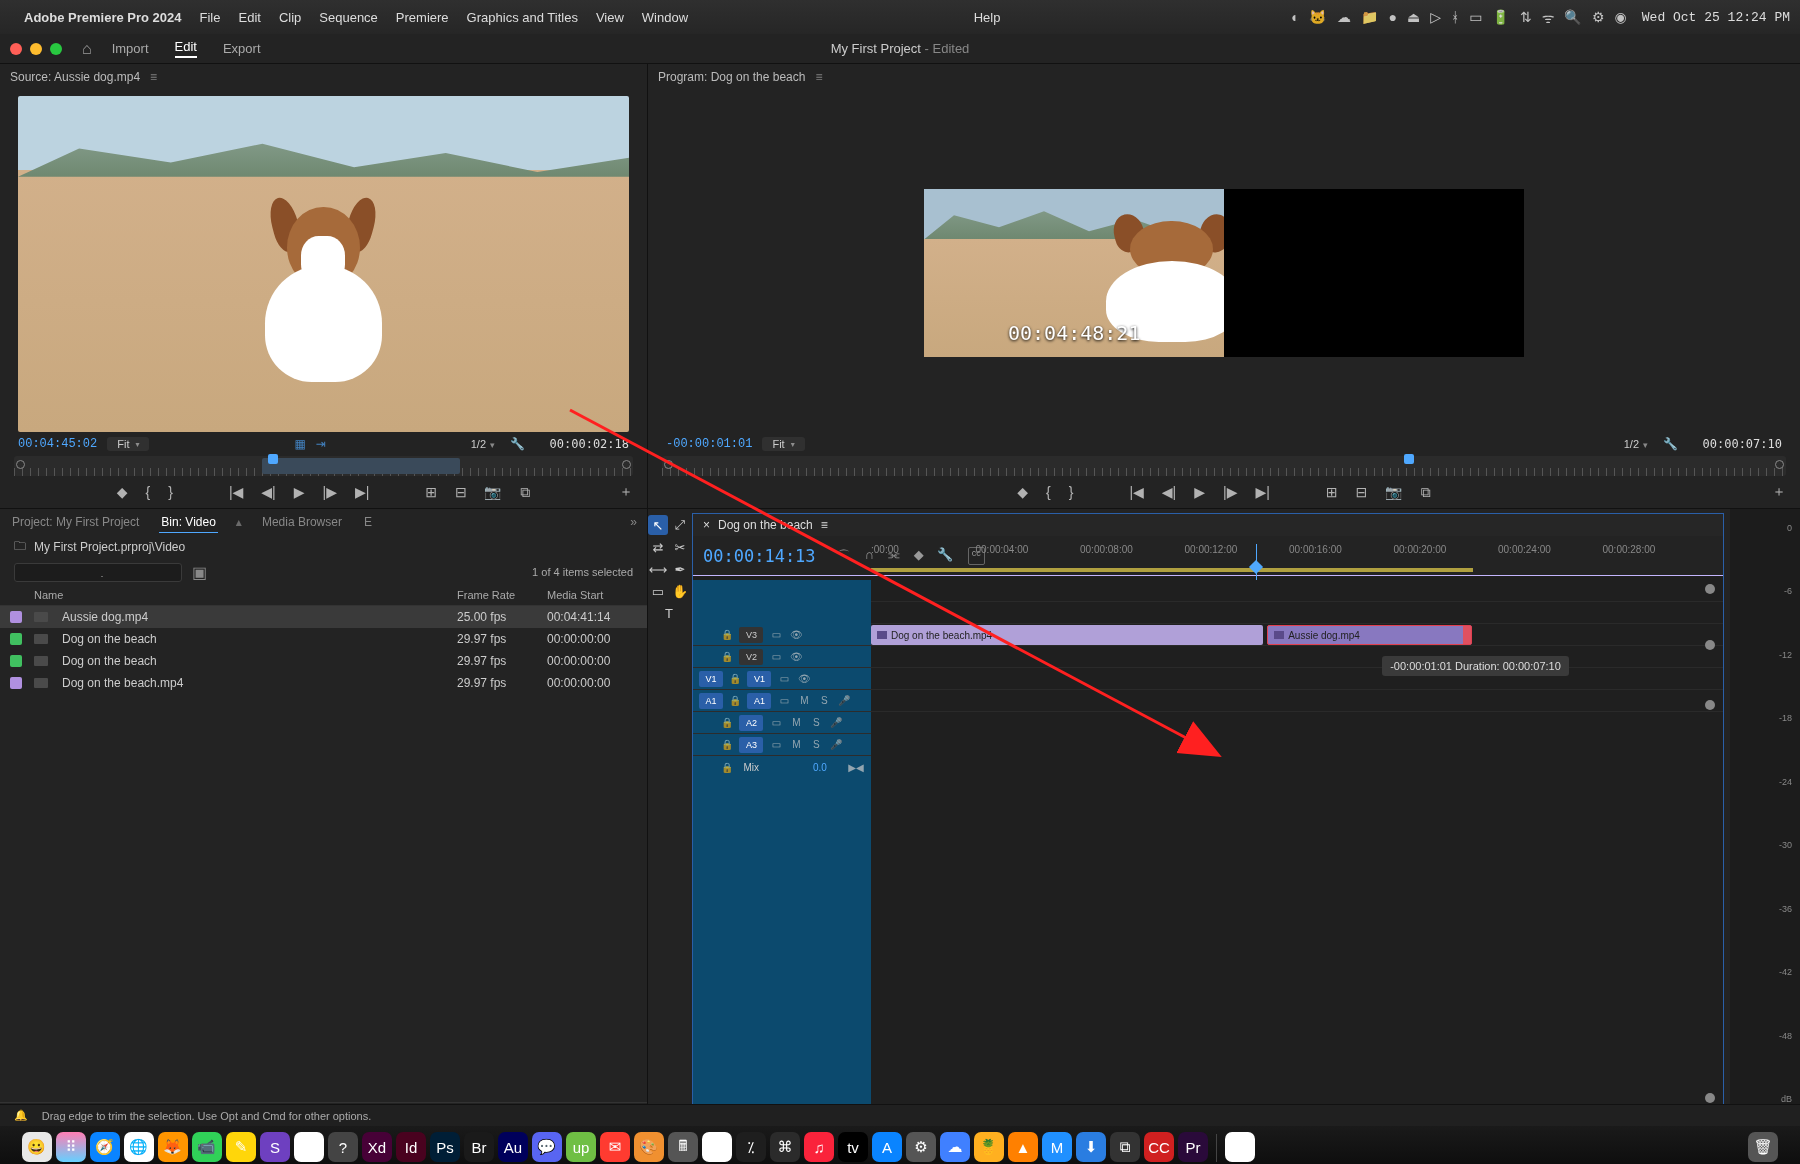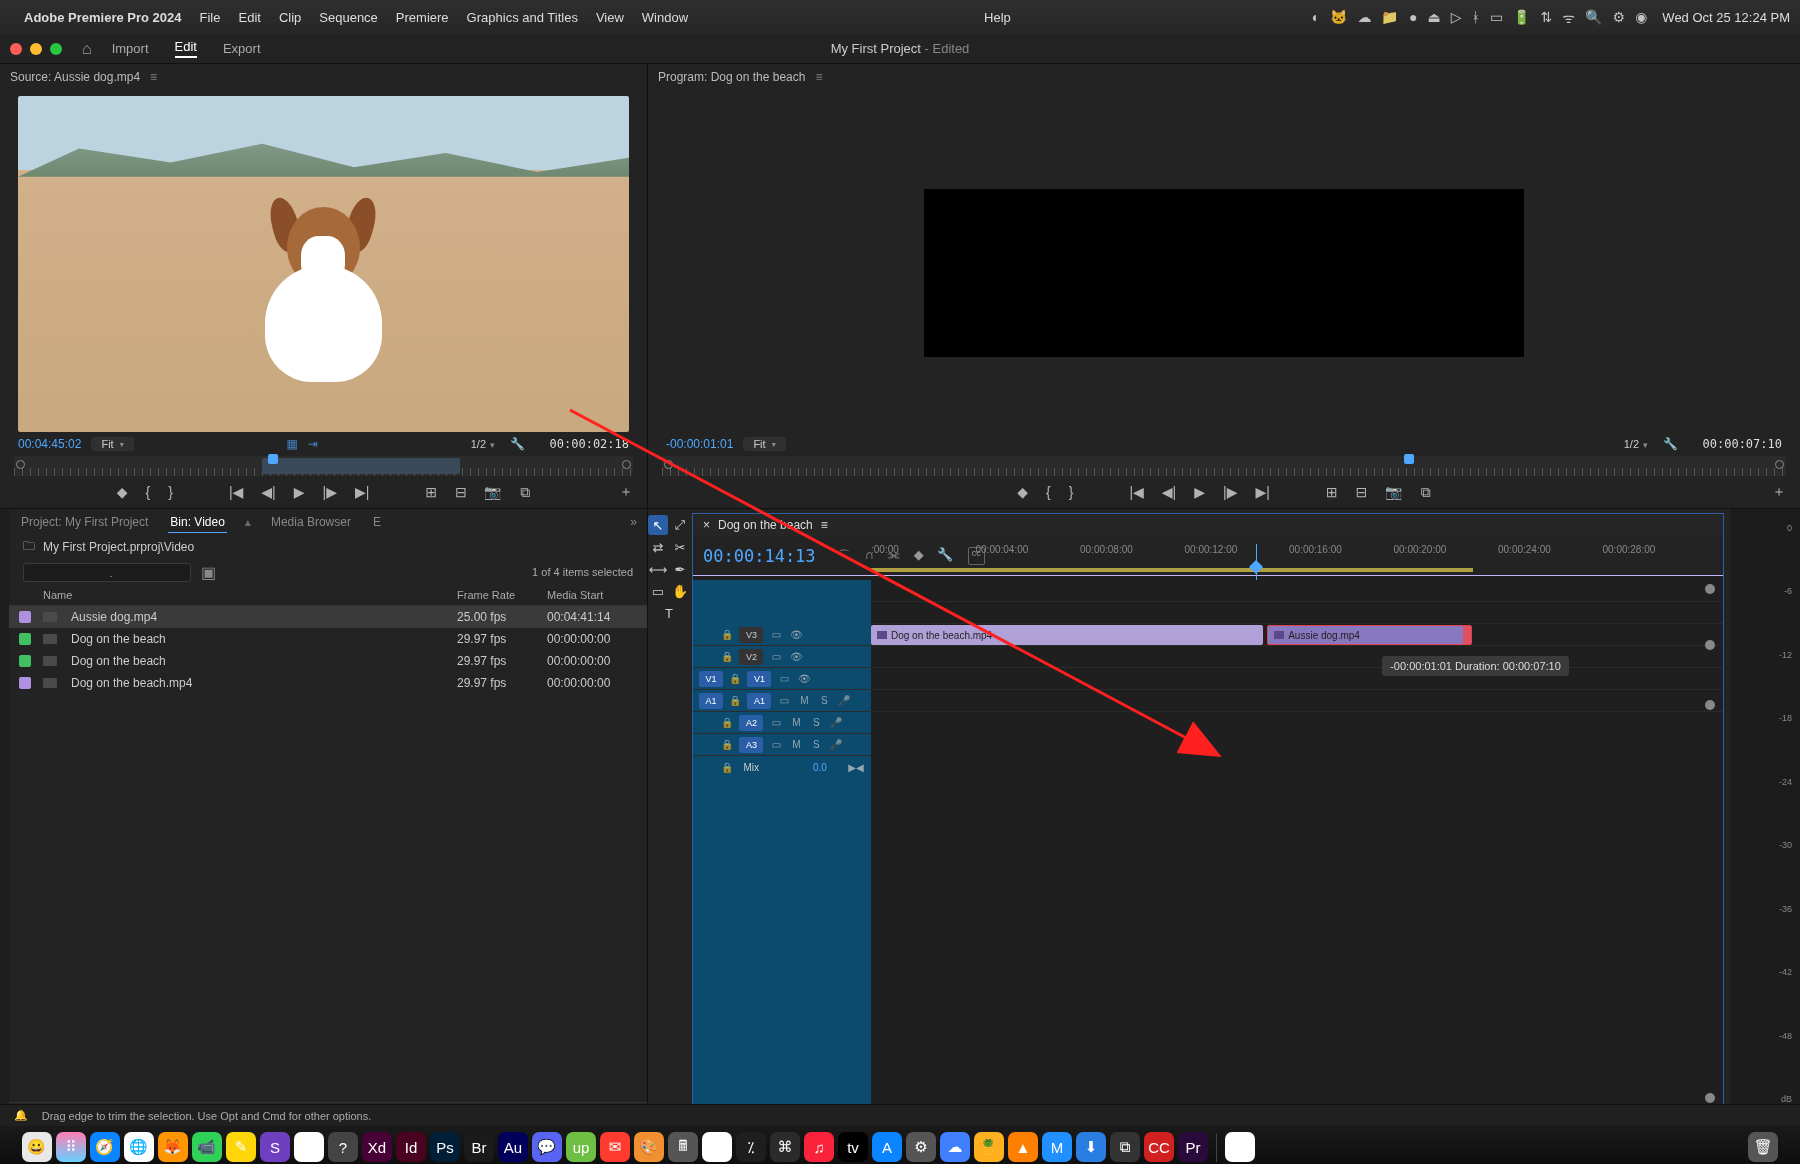--- a/index.html
+++ b/index.html
@@ -5,21 +5,21 @@
 * { margin: 0; padding: 0; box-sizing: border-box; font-family: -apple-system, "Helvetica Neue", Arial, sans-serif; user-select: none; }
 html, body { width: 1800px; height: 1164px; background: #1e1e1e; color: #ccc; overflow: hidden; }
 
 
 .menubar { height: 28px; background: linear-gradient(#2f2f2f,#262626); display: flex; align-items: center; padding: 17px 10px; font-size: 13px; color: #ddd; }
 .menubar .apple { margin-right: 14px; }
 .menubar .app-name { font-weight: 600; margin-right: 18px; }
 .menubar .menu-item { margin-right: 18px; cursor: default; }
 .menubar .spacer { flex: 1; }
 .menubar .status-icon { margin: 0 5px; opacity: .85; font-size: 14px; }
-.menubar .clock { margin-left: 10px; }
+.menubar .clock { margin-left: 10px; font-family: Liberation Mono, monospace; }
 
 
 .toprow { height: 30px; background: #232323; display: flex; align-items: center; padding: 0 10px; border-bottom: 1px solid #111; }
 .traffic { display: flex; gap: 8px; margin-right: 20px; }
 .tl { width: 12px; height: 12px; border-radius: 50%; }
 .tl.red { background:#ff5f57;} .tl.yel{background:#febc2e;} .tl.grn{background:#28c840;}
 .toprow .home-icon { margin-right: 20px; opacity:.7; }
 .toprow .tab { margin-right: 26px; font-size: 13px; color:#aaa; }
 .toprow .tab.active { color:#fff; border-bottom:2px solid #fff; padding-bottom:2px; }
 .toprow .center { position:absolute; left:50%; transform:translateX(-50%); font-size:13px; color:#ccc; }
@@ -37,21 +37,21 @@
 .monitor-canvas { flex:1; margin: 6px 18px 0 18px; background:linear-gradient(#bcd3e0 0%, #bcd3e0 22%, #d2b08a 22%, #c8a87e 100%); position:relative; overflow:hidden; border-radius:2px;}
 .dog { position:absolute; left:38%; top:30%; width:24%; height:58%; }
 .dog .body{position:absolute; left:10%; top:35%; width:80%; height:60%; background:#fff; border-radius:50% 50% 40% 40%;}
 .dog .head{position:absolute; left:25%; top:5%; width:50%; height:42%; background:#a66a3a; border-radius:50%;}
 .dog .face{position:absolute; left:35%; top:20%; width:30%; height:25%; background:#fff; border-radius:40%;}
 .dog .ear{position:absolute; width:18%; height:28%; background:#8a4f28; border-radius:50% 50% 40% 40%;}
 .dog .ear.l{left:15%; top:0; transform:rotate(-15deg);} .dog .ear.r{right:15%; top:0; transform:rotate(15deg);}
 .mountains{position:absolute; left:0; top:10%; width:100%; height:14%; background:linear-gradient(#88a090,#6f8870); clip-path:polygon(0 100%,10% 40%,25% 70%,40% 30%,55% 80%,70% 50%,85% 90%,100% 60%,100% 100%);} 
 
 .monitor-info { display:flex; align-items:center; height:24px; font-size:12px; padding:0 18px; color:#4fa8ff; gap:10px;}
-.monitor-info .tc-left{color:#4fa8ff; font-family:Liberation Sans, sans-serif;}
+.monitor-info .tc-left{color:#4fa8ff; font-family:Liberation Mono, monospace;}
 .monitor-info .fit{color:#ccc; background:#303030; padding:1px 10px; border-radius:3px; font-size:11px; display:flex; align-items:center; gap:6px;}
 .monitor-info .fit::after{content:"▾"; font-size:8px; opacity:.6;}
 .monitor-info .grow{flex:1;}
 .monitor-info .scale{color:#ccc; font-size:11px;}
 .monitor-info .tc-right{color:#ddd; font-family:monospace; margin-left:8px;}
 .monitor-info .wrench{color:#bbb; margin:0 6px;}
 
 .scrubber { height:20px; margin:0 14px; background:#2b2b2b; position:relative; border-radius:3px;}
 .scrubber .in-out{position:absolute; left:40%; width:32%; top:2px; bottom:2px; background:#3a4a5a; border-radius:2px;}
 .scrubber .playhead{position:absolute; left:41%; top:-2px; width:10px; height:10px; background:#4fa8ff; border-radius:2px;}
@@ -66,21 +66,21 @@
 
 .program-monitor { grid-column:2; grid-row:1; border-bottom:1px solid #111; display:flex; flex-direction:column; }
 .program-canvas { flex:1; margin: 24px 30px 0 30px; display:flex; align-items:center; justify-content:center; }
 .program-frame{ width:600px; height:168px; display:flex; }
 .program-frame .vid{flex:1; background:linear-gradient(#a8c0d0 0%,#a8c0d0 30%,#d2b08a 30%,#c8a87e 100%); position:relative; overflow:hidden;}
 .program-frame .black{flex:1; background:#000;}
 .program-frame .dog2{position:absolute; right:-10%; top:15%; width:55%; height:80%;}
 .program-frame .tc-overlay{position:absolute; left:28%; bottom:12px; color:#fff; font-family:monospace; font-size:20px; text-shadow:0 1px 3px #000;}
 
 
-.project-panel { grid-column:1; grid-row:2; border-right:1px solid #111; display:flex; flex-direction:column;margin-left:9px; }
+.project-panel { grid-column:1; grid-row:2; border-right:1px solid #111; display:flex; flex-direction:column; }
 .proj-tabs{height:26px; display:flex; align-items:center; font-size:12px; padding:0 10px; gap:18px; color:#888;}
 .proj-tabs .ptab{padding:3px 2px;}
 .proj-tabs .ptab.active{color:#fff; border-bottom:1px solid #4fa8ff;}
 .proj-tabs .overflow{margin-left:auto;}
 .proj-crumb{height:24px; display:flex; align-items:center; font-size:12px; padding:0 14px; color:#ccc; gap:8px;}
 .proj-search{height:26px; display:flex; align-items:center; padding:0 14px; gap:10px;}
 .proj-search input{flex:0 0 150px; background:#1c1c1c; border:1px solid #3a3a3a; border-radius:3px; height:19px; color:#ccc; padding:0 18px 0 6px; font-size:11px;}
 .proj-search .sel-count{margin-left:auto; font-size:11px; color:#aaa;}
 .proj-table{flex:1; overflow:hidden;}
 .proj-head{display:grid; grid-template-columns: 24px 1fr 90px 90px; font-size:11px; color:#aaa; padding:4px 10px; border-bottom:1px solid #333;}
@@ -256,20 +256,32 @@
     </div>
   </div>
 
   <div class="panel program-monitor">
     <div class="panel-header">
       <span>Program: Dog on the beach</span>
       <span class="burger">≡</span>
     </div>
     <div class="program-canvas">
       <div class="program-frame">
+        <div class="vid">
+          <div class="mountains" style="top:6%;height:24%"></div>
+          <div class="dog2">
+              <div class="dog" style="left:0;top:0;width:100%;height:100%">
+                <div class="ear l"></div>
+                <div class="ear r"></div>
+                <div class="head"></div>
+                <div class="body"></div>
+              </div>
+            </div>
+          <div class="tc-overlay">00:04:48:21</div>
+        </div>
         <div class="black"></div>
       </div>
     </div>
     <div class="monitor-info">
       <span class="tc-left">-00:00:01:01</span>
       <span class="fit">Fit</span>
       <span class="grow"></span>
       <span class="scale chev">1/2</span>
       <span class="wrench">🔧</span>
       <span class="tc-right">00:00:07:10</span>

